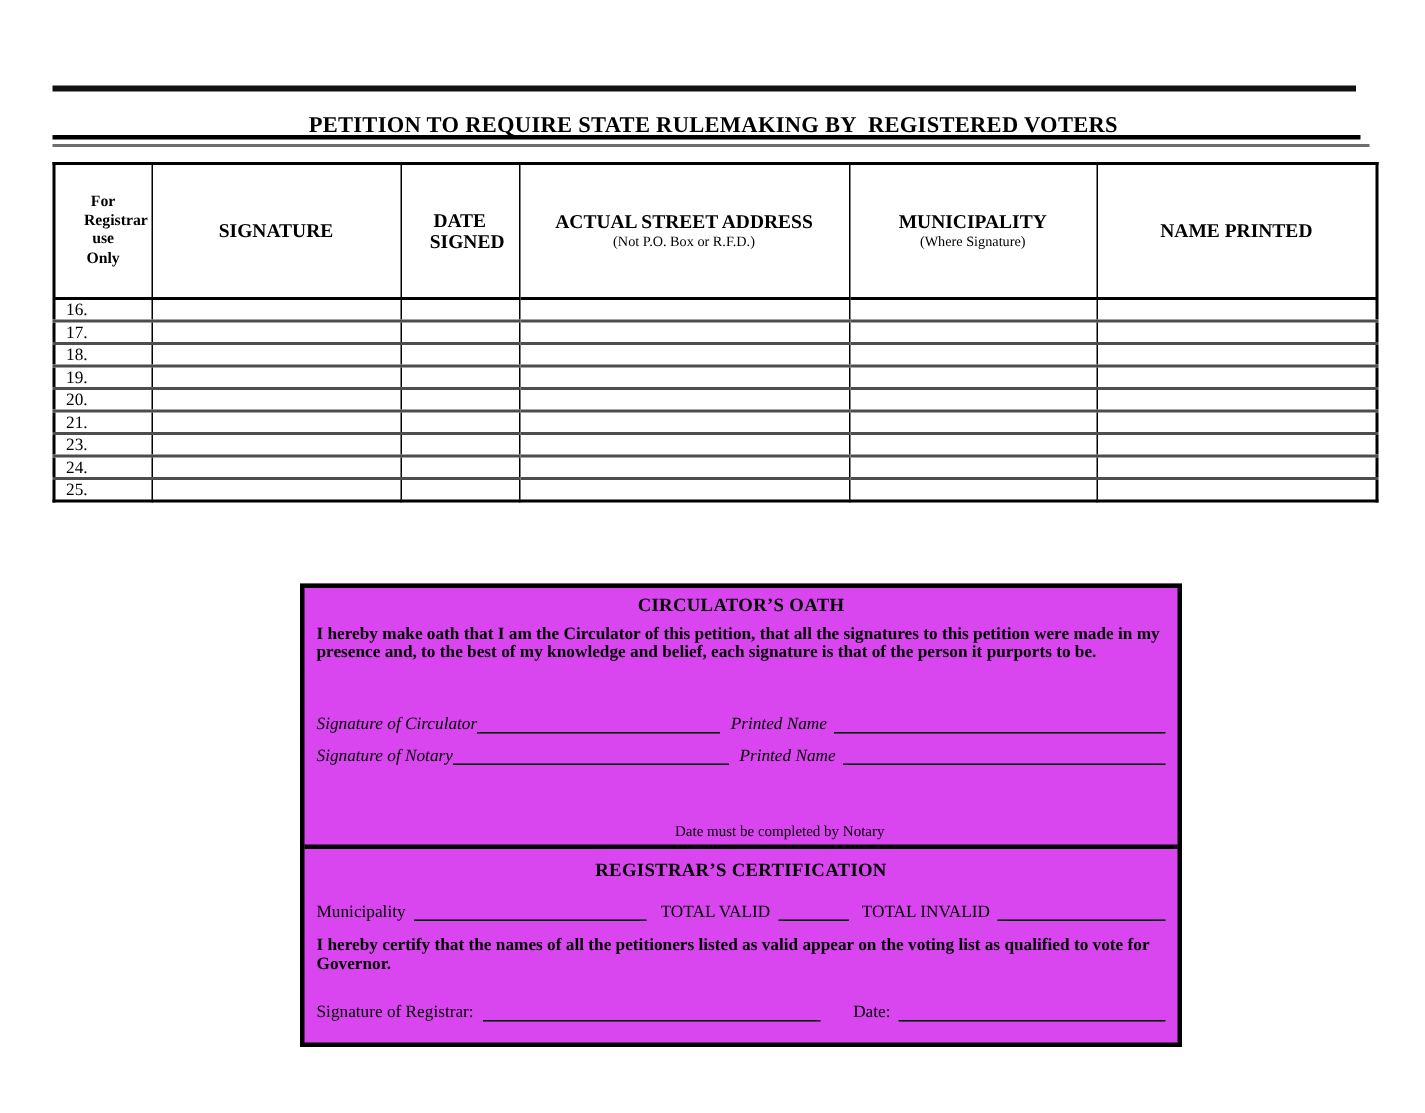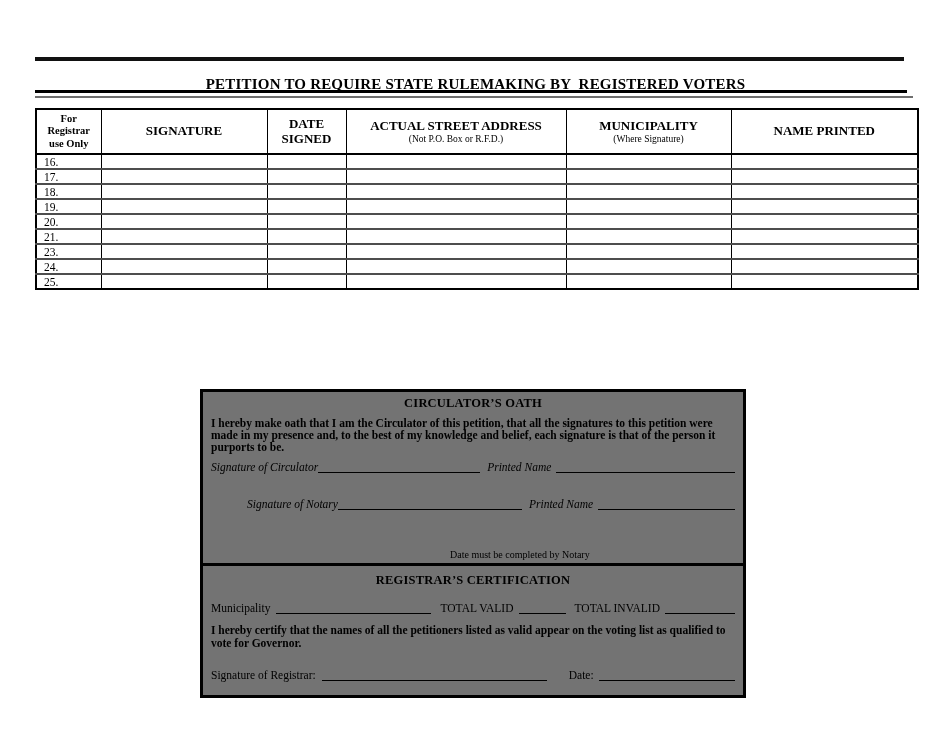--- a/index.html
+++ b/index.html
@@ -55,21 +55,21 @@
   }
   table.sig-table { border: 2px solid #000; }
   table.sig-table thead th {
     border-bottom: 2px solid #000;
     height: 45px;
     vertical-align: middle;
     text-align: center;
     font-weight: bold;
     font-size: 13px;
     line-height: 1.1;
-    padding: 2px;
+    padding: 19px;
   }
   table.sig-table thead th.small-head {
     font-size: 10.5px; line-height: 1.2;
   }
   table.sig-table thead th .sub {
     display: block;
     font-weight: normal;
     font-size: 9.5px;
     margin-top: 1px;
   }
@@ -87,23 +87,23 @@
   .col-sig   { width: 166px; }
   .col-date  { width: 79px; }
   .col-addr  { width: 220px; }
   .col-muni  { width: 165px; }
   .col-name  { width: 187px; }
 
   
   .oath-box {
     position: absolute;
     left: 200px; top: 389px;
-    width: 546px; height: 309px;
+    width: 588px; height: 309px;
     border: 3px solid #000;
-    background: #737373;
+    background: #d946ef;
   }
   .oath-box .abs { position: absolute; left: 8px; right: 8px; }
   .centered { text-align: center; }
   .sect-title { font-weight: bold; font-size: 12.5px; letter-spacing: 0.2px; }
   .oath-body { font-weight: bold; font-size: 11.5px; line-height: 1.04; }
   .fill-row { display: flex; align-items: flex-end; font-size: 11.5px; }
   .fill-row.italic { font-style: italic; }
   .fill-row .lbl { white-space: nowrap; flex: 0 0 auto; }
   .blank {
     display: inline-block;
@@ -231,30 +231,30 @@
         </tr>
     </tbody>
   </table>
 
   <div class="oath-box">
 
     <div class="abs centered sect-title" style="top:4px;">CIRCULATOR’S OATH</div>
 
     <div class="abs oath-body" style="top:26px;">I hereby make oath that I am the Circulator of this petition, that all the signatures to this petition were made in my presence and, to the best of my knowledge and belief, each signature is that of the person it purports to be.</div>
 
-    <div class="abs fill-row italic" style="top:68px;">
+    <div class="abs fill-row italic" style="top:84px;">
       <span class="lbl">Signature of Circulator</span>
       <span class="blank" style="width:162px;"></span>
       <span class="gap" style="width:7px;"></span>
       <span class="lbl">Printed Name</span>
       <span class="gap" style="width:5px;"></span>
       <span class="blank grow"></span>
     </div>
 
-    <div class="abs fill-row italic" style="top:105px;margin-left:36px;">
+    <div class="abs fill-row italic" style="top:105px;">
       <span class="lbl">Signature of Notary</span>
       <span class="blank" style="width:184px;"></span>
       <span class="gap" style="width:7px;"></span>
       <span class="lbl">Printed Name</span>
       <span class="gap" style="width:5px;"></span>
       <span class="blank grow"></span>
     </div>
 
 
     <div class="abs date-note" style="top:157px; left:247px; right:auto;">Date must be completed by Notary</div>

